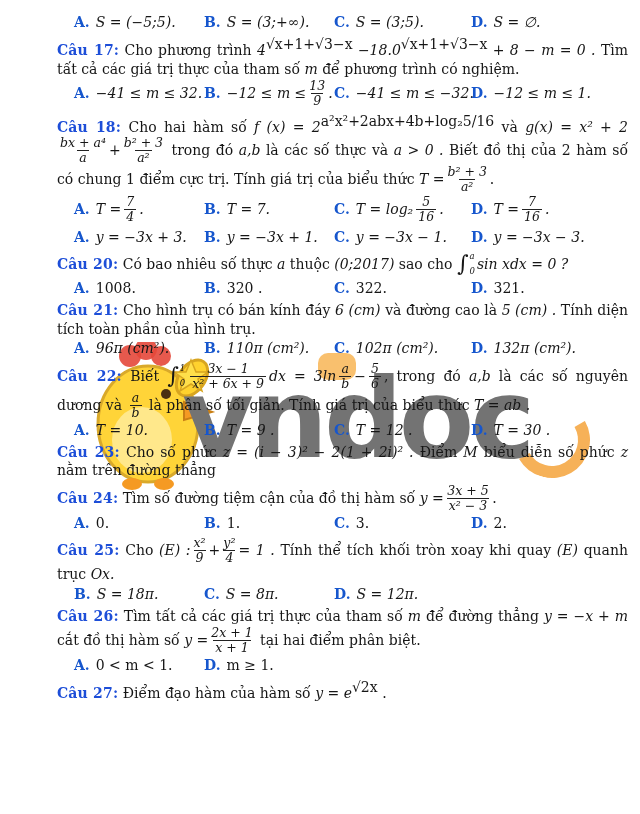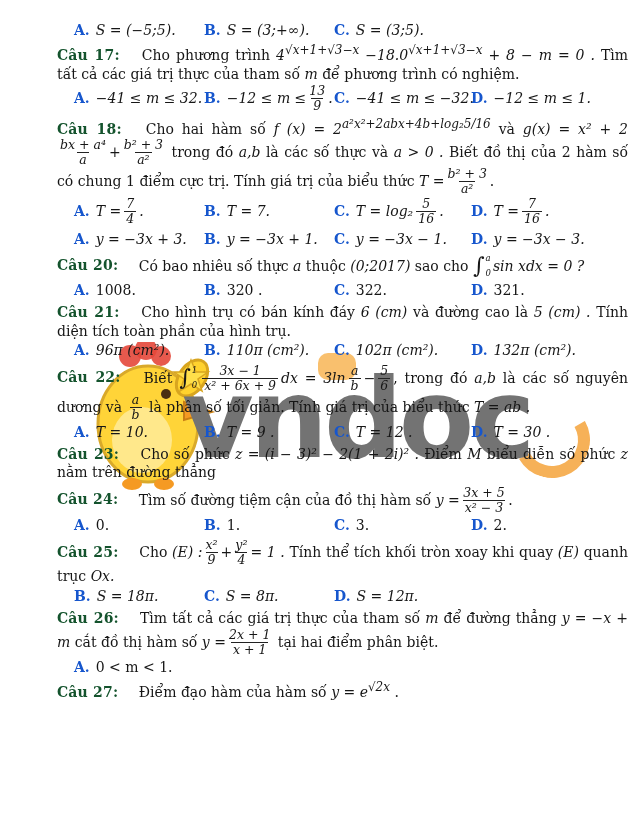--- a/index.html
+++ b/index.html
@@ -1,28 +1,28 @@
 <!DOCTYPE html>
 <html><head>
 <meta charset="utf-8">
 <style>
   html,body{margin:0;padding:0;background:#fff}
   .page{position:relative;width:640px;height:814px;background:#fff;overflow:hidden;
         font-family:"DejaVu Serif",serif;font-size:14px;color:#161616;line-height:1.32}
-  .content{position:relative;z-index:2;padding:20px 12px 0 57px}
+  .content{position:relative;z-index:2;padding:12px 12px 0 57px}
   .q{margin:4px 0 1px;text-align:justify}
-  .qL{color:#14532d;font-weight:bold;margin-right:16px;letter-spacing:.2px;font-style:normal}
+  .qL{color:#1d4ed8;font-weight:bold;margin-right:0;letter-spacing:.2px;font-style:normal}
   .m{font-style:italic}
   .orow{display:grid;grid-template-columns:130px 130px 137px 1fr;margin:1px 0 4px 17px;align-items:center}
   .L{color:#1656cd;font-weight:bold;font-style:normal;margin-right:6px}
   .opt{white-space:nowrap}
   .frac{display:inline-flex;flex-direction:column;align-items:center;line-height:1.12;font-size:12.5px;
         vertical-align:middle;margin:0 3px;font-style:italic;text-align:center}
   .frac .den{border-top:1.2px solid #222;padding:0 2px}
-  sup.e{font-size:12px;font-style:italic;letter-spacing:0}
+  sup.e{font-size:14px;letter-spacing:0}
   .int{display:inline-flex;align-items:center;margin-right:2px;font-style:normal;vertical-align:middle}
   .isym{font-size:22px;line-height:.9}
   .ilim{display:inline-flex;flex-direction:column;justify-content:space-between;height:27px;
         font-size:8.5px;font-style:italic;margin-left:1px}
   
   .watermark{position:absolute;z-index:1;left:0;top:0;width:100%;height:100%;pointer-events:none}
   .wm-text{position:absolute;left:182px;top:364px;font-family:"DejaVu Sans",sans-serif;font-weight:bold;
            font-size:110px;line-height:1;color:#737373;letter-spacing:-4px}
   .wm-blob{position:absolute;left:318px;top:353px;width:38px;height:27px;border-radius:10px;background:#f8b04a;opacity:.8}
   .wm-cres{position:absolute;left:514px;top:402px;width:52px;height:52px;border-radius:50%;
@@ -53,20 +53,21 @@
     <span class="wm-cres"></span>
     <span class="wm-text">vndoc</span>
   </div>
 
   <div class="content">
 
     <div class="orow">
       <span class="opt"><b class="L">A.</b><span class="m">S = (−5;5).</span></span>
       <span class="opt"><b class="L">B.</b><span class="m">S = (3;+∞).</span></span>
       <span class="opt"><b class="L">C.</b><span class="m">S = (3;5).</span></span>
+      <span class="opt"><b class="L">D.</b><span class="m">S = ∅.</span></span>
     </div>
 
     <p class="q">
       <b class="qL">Câu 17:</b>
       <span>Cho phương trình</span>
       <span class="m">4</span><sup class="e">√x+1+√3−x</sup>
       <span class="m">−18.0</span><sup class="e">√x+1+√3−x</sup>
       <span class="m">+ 8 − m = 0 .</span>
       <span>Tìm tất cả các giá trị thực</span>
       <span>của tham số</span>
@@ -260,20 +261,21 @@
       <span>cắt đồ thị</span>
       <span>hàm số</span>
       <span class="m">y =</span><span class="frac">
           <span>2x + 1</span>
           <span class="den">x + 1</span>
         </span>
       <span>tại hai điểm phân biệt.</span>
     </p>
     <div class="orow">
       <span class="opt"><b class="L">A.</b><span>0 &lt; m &lt; 1.</span></span>
+      <span class="opt"><b class="L">D.</b><span>m ≥ 1.</span></span>
     </div>
 
     <p class="q">
       <b class="qL">Câu 27:</b>
       <span>Điểm đạo hàm của hàm số</span>
       <span class="m">y = e</span><sup class="e">√2x</sup>
       <span>.</span>
     </p>
 
   </div>

